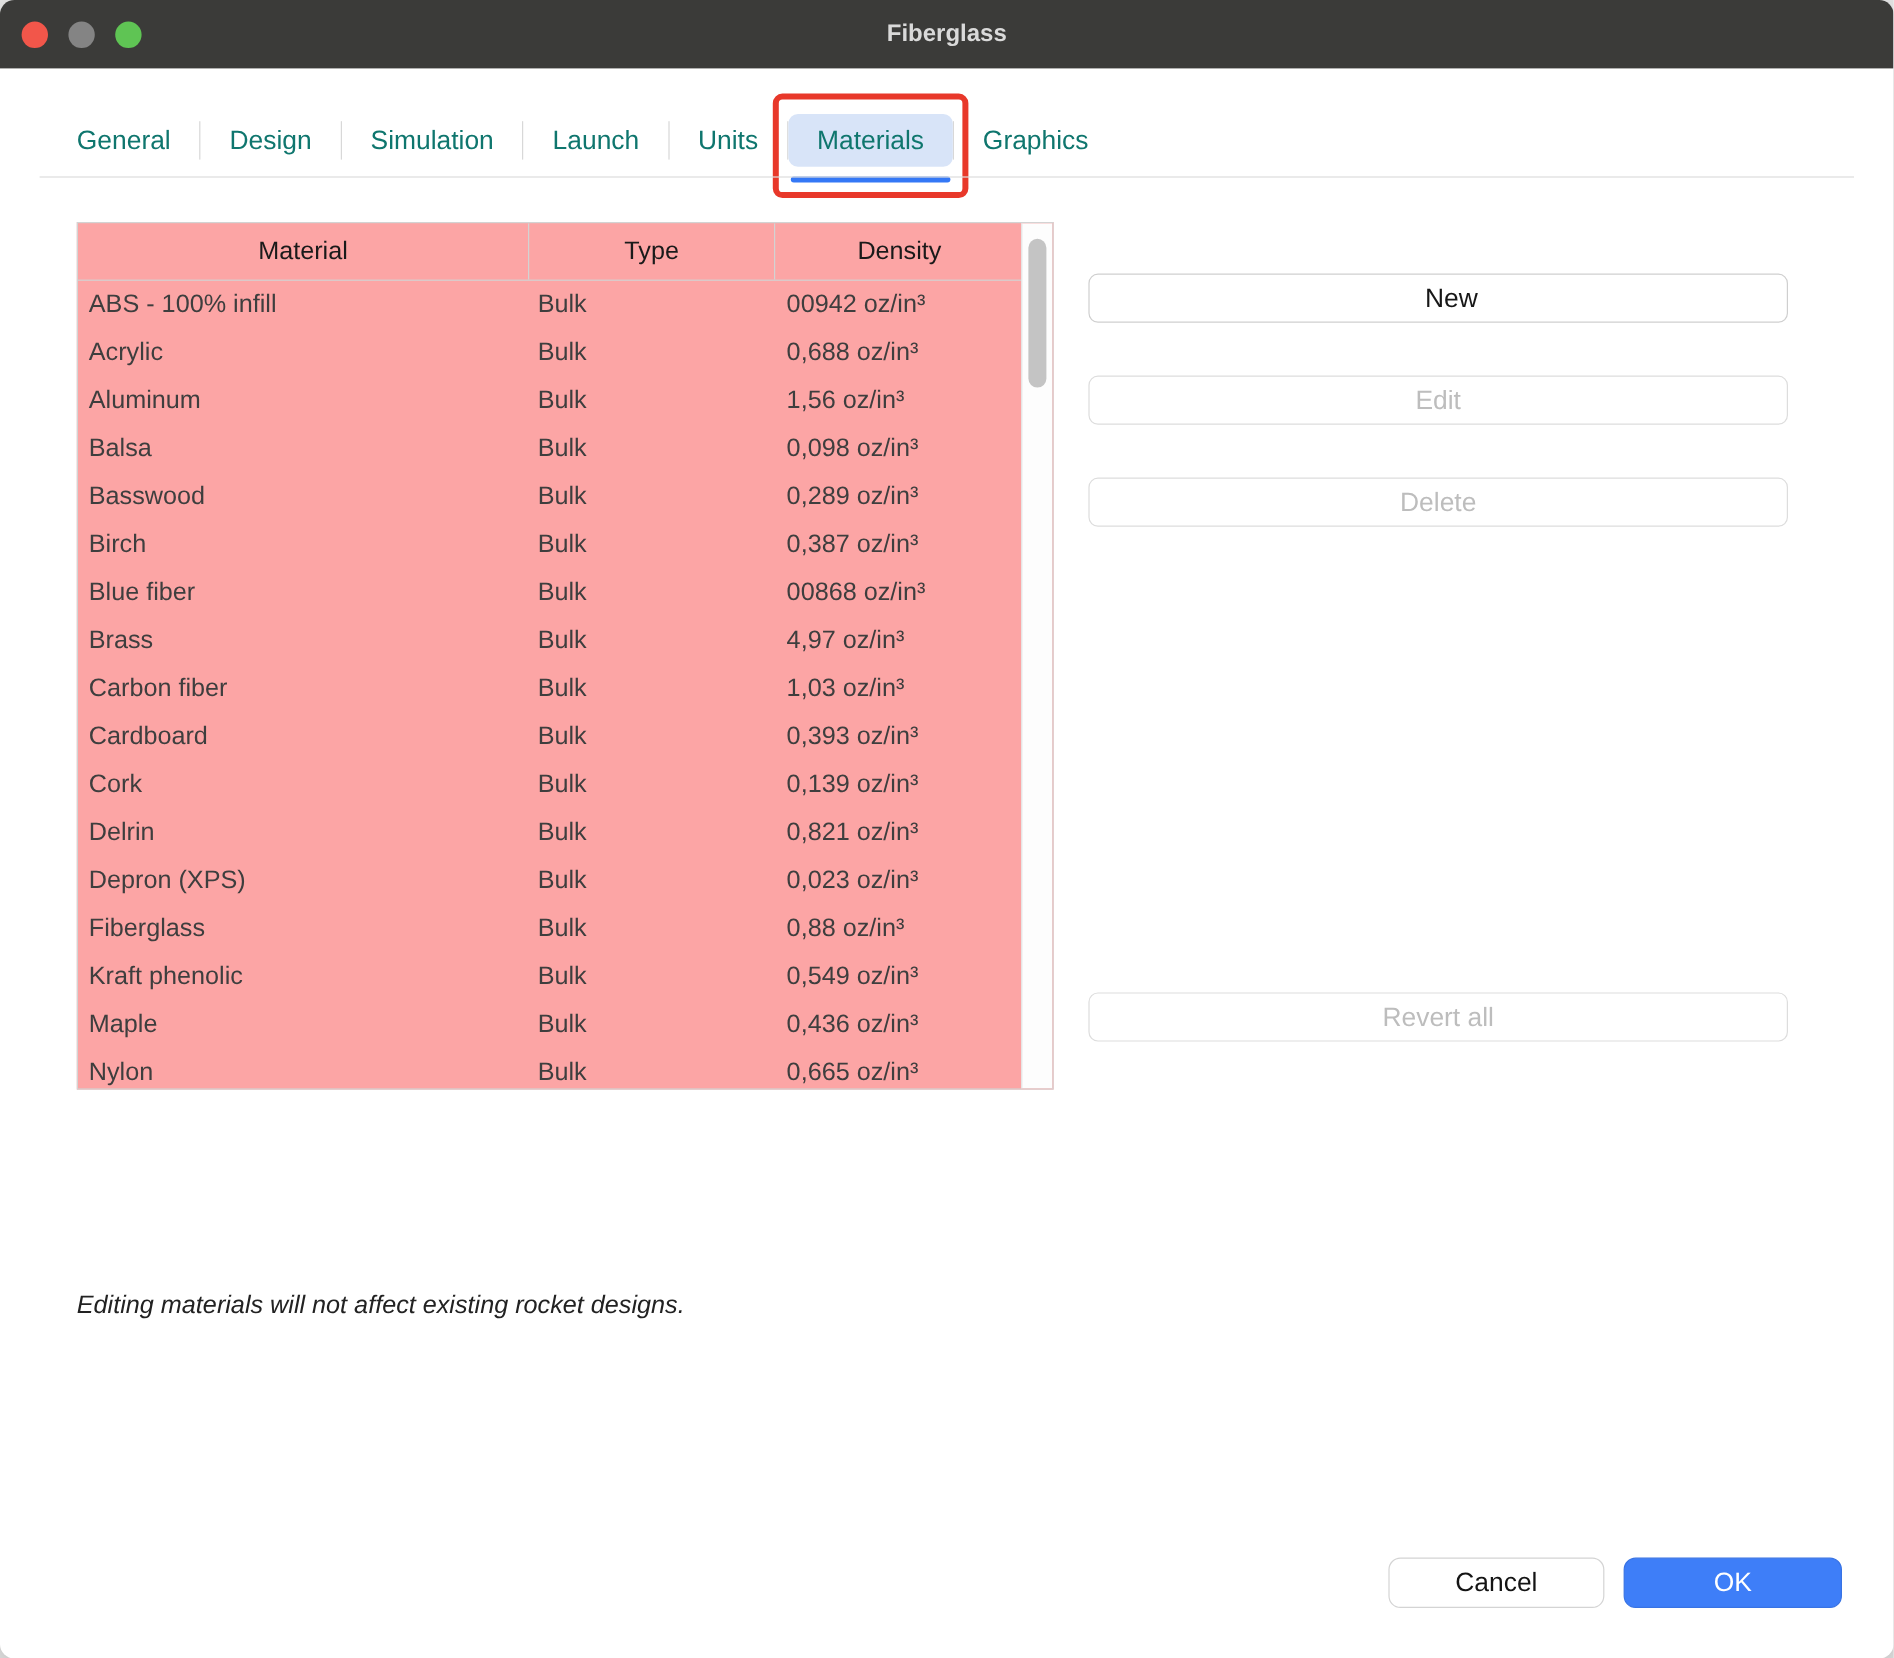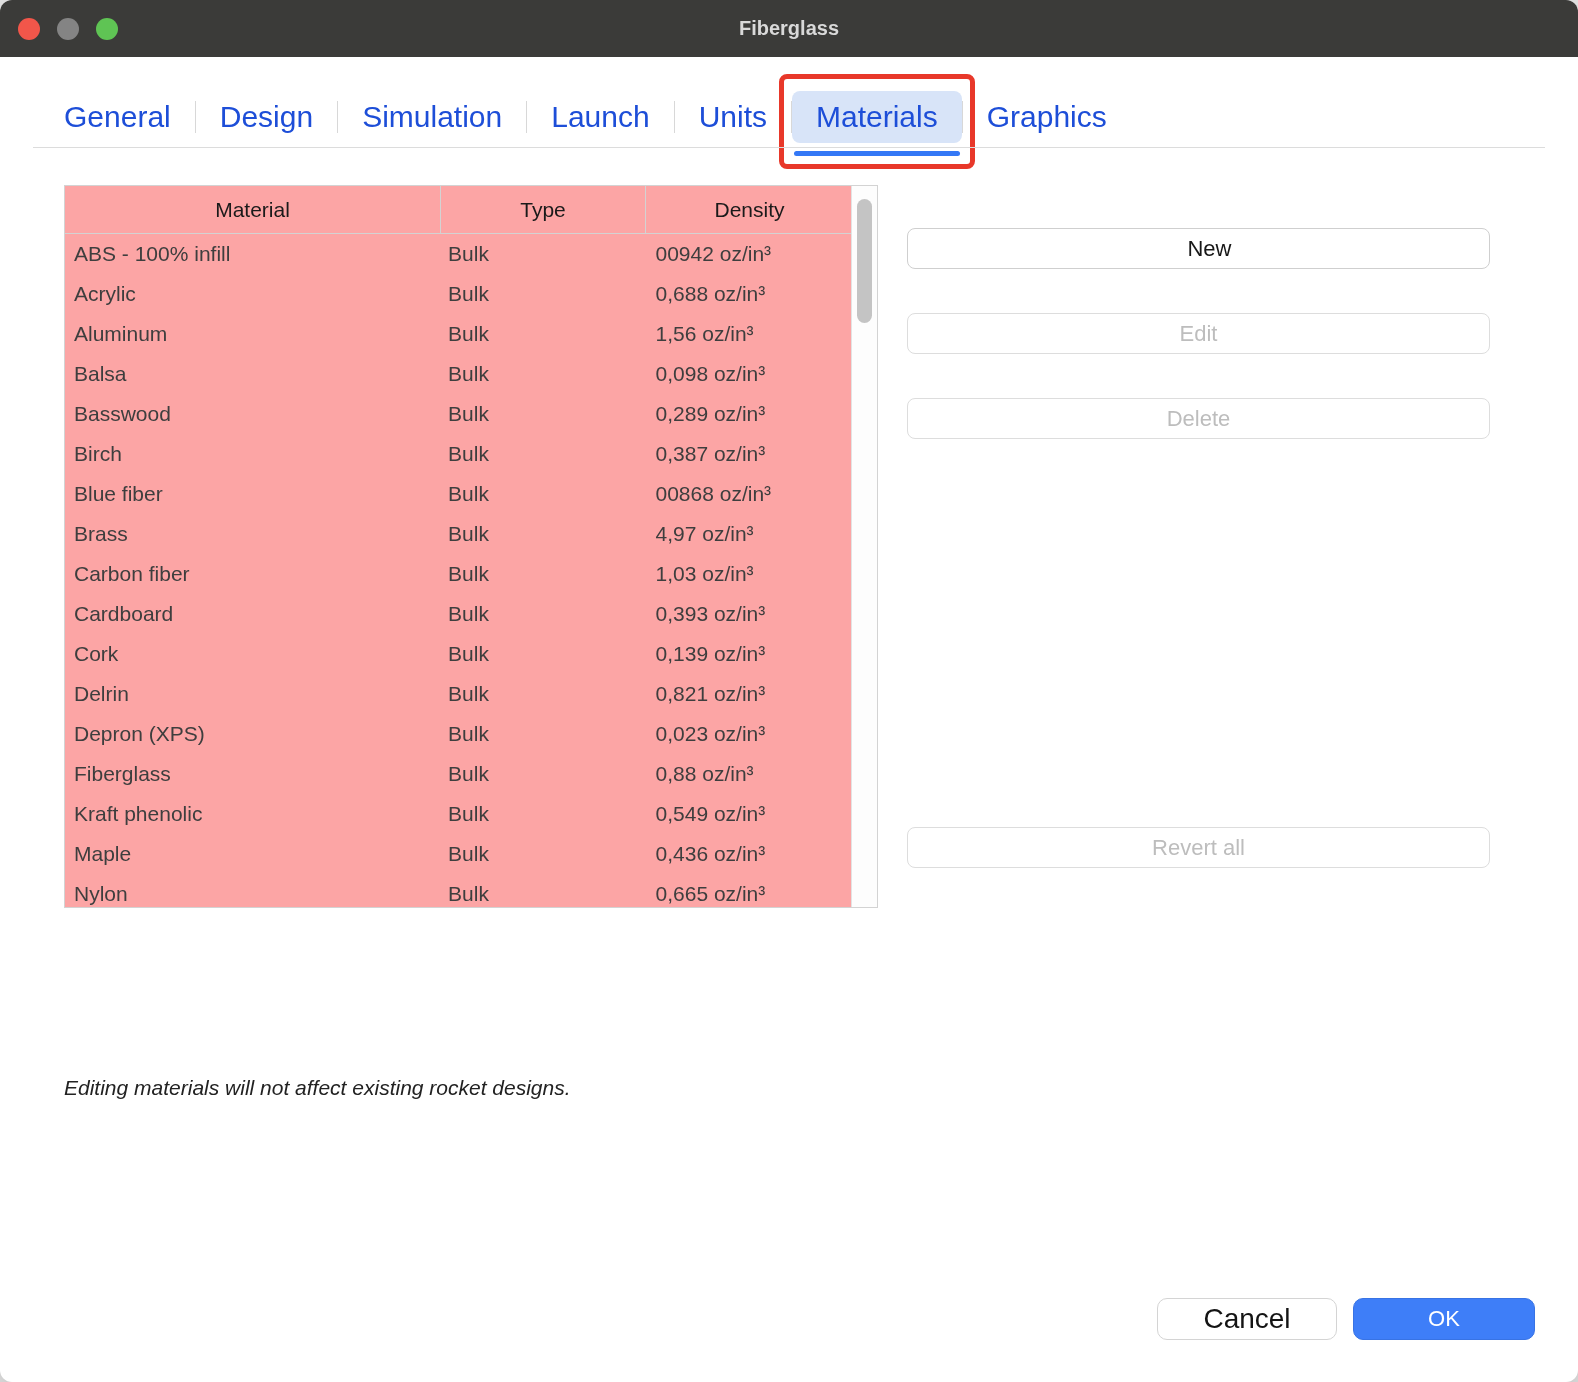--- a/index.html
+++ b/index.html
@@ -9,21 +9,21 @@
   .titlebar{position:absolute;top:0;left:0;right:0;height:57px;background:#3b3b39;display:flex;align-items:center;justify-content:center;}
   .titlebar .title{color:#d9d9d9;font-size:20px;font-weight:bold;}
   .lights{position:absolute;left:18px;top:18px;display:flex;gap:17px;}
   .light{width:22px;height:22px;border-radius:50%;}
   .light.red{background:#f2564a;}
   .light.gray{background:#848484;}
   .light.green{background:#5fc454;}
 
   
   .tabbar{position:absolute;top:95px;left:40px;display:flex;align-items:center;height:44px;}
-  .tab{position:relative;padding:9px 24px;font-size:30px;color:#1d4ed8;white-space:nowrap;cursor:default;border-radius:8px;}
+  .tab{position:relative;padding:9px 24px;font-size:22px;color:#0f766e;white-space:nowrap;cursor:default;border-radius:8px;}
   .tab.selected{background:#d8e4f8;}
   .tab.selected::after{content:"";position:absolute;left:2px;right:2px;bottom:-13px;height:5px;background:#3478f6;border-radius:3px;}
   .tab-sep{width:1px;height:32px;background:#d8d8d8;}
   .annotation{position:absolute;top:-17px;bottom:-26px;left:-13px;right:-13px;border:5px solid #e8382a;border-radius:8px;pointer-events:none;}
   .tab-divider{position:absolute;top:147px;left:33px;right:33px;height:1px;background:#dcdcdc;}
 
   
   .mat-table{position:absolute;left:64px;top:185px;width:814px;height:723px;border:1px solid #d3d3d3;background:#fca5a5;box-sizing:border-box;overflow:hidden;}
   .thead{display:flex;height:48px;border-bottom:1px solid #d3d3d3;box-sizing:border-box;}
   .th{display:flex;align-items:center;justify-content:center;font-size:21px;color:#1a1a1a;box-sizing:border-box;}
@@ -45,21 +45,21 @@
   .side-btn.disabled{color:#bdbdbd;border-color:#dddddd;}
   .side-btn:nth-of-type(1){top:0;padding-left:28px;}
   .side-btn:nth-of-type(2){top:85px;}
   .side-btn:nth-of-type(3){top:170px;}
   .side-btn:nth-of-type(4){top:599px;}
 
   
   .note{position:absolute;left:64px;top:1076px;font-size:21px;font-style:italic;color:#222222;}
 
   
-  .btn-cancel{position:absolute;left:1157px;top:1298px;width:180px;height:42px;background:#fff;border:1px solid #d4d4d4;border-radius:10px;font-size:28px;color:#141414;font-family:inherit;cursor:pointer;}
+  .btn-cancel{position:absolute;left:1157px;top:1298px;width:180px;height:42px;background:#fff;border:1px solid #d4d4d4;border-radius:10px;font-size:22px;color:#141414;font-family:inherit;cursor:pointer;}
   .btn-ok{position:absolute;left:1353px;top:1298px;width:182px;height:42px;background:#3e7ef8;border:1px solid #3873e4;border-radius:10px;font-size:22px;color:#ffffff;font-family:inherit;cursor:pointer;}
 </style>
 </head>
 <body>
 
 <div class="window">
 
   <div class="titlebar">
     <div class="lights">
       <span class="light red"></span>

